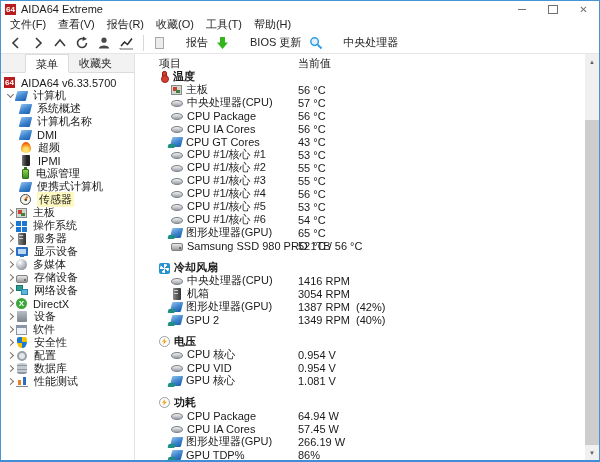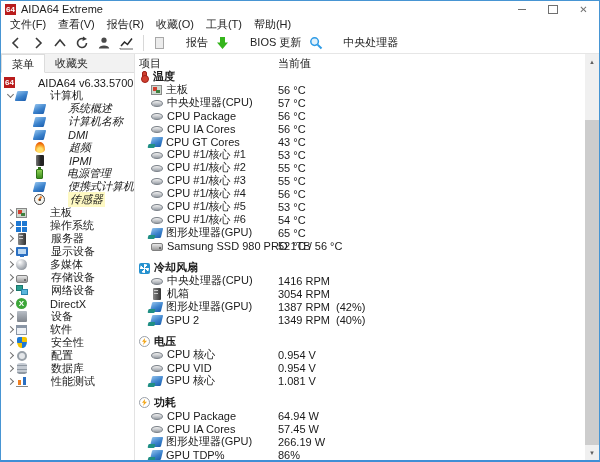--- a/index.html
+++ b/index.html
@@ -26,35 +26,35 @@
   .tb-sep{width:1px;height:16px;background:#d8d8d8;margin:0 5px;}
   .tb-label{margin-left:20px;}
 
   
   .content{flex:1;display:flex;min-height:0;position:relative;}
 
   
   .sidebar{width:134px;flex:0 0 auto;border-right:1px solid #e3e3e3;display:flex;flex-direction:column;box-sizing:border-box;}
   .tabs{height:18px;display:flex;background:#f2f2f2;border-bottom:1px solid #dcdcdc;flex:0 0 auto;}
   .tab{padding:2px 10px 0 10px;color:#222;}
-  .tab.active{background:#fff;border:1px solid #dcdcdc;border-bottom:1px solid #fff;margin-bottom:-1px;}
+  .tab.active{background:#fff;border:1px solid #dcdcdc;border-bottom:1px solid #fff;margin-bottom:-1px;margin-left:24px;}
   .tree{flex:1;overflow:hidden;padding-top:3px;}
   .t-row{display:flex;align-items:center;height:13px;padding-left:3px;white-space:nowrap;}
   .chev-box{width:12px;display:flex;justify-content:center;align-items:center;flex:0 0 auto;}
   .chev{width:4px;height:4px;border-right:1px solid #707070;border-bottom:1px solid #707070;}
   .chev.right{transform:rotate(-45deg);}
   .chev.down{transform:rotate(45deg);margin-top:-2px;}
-  .t-child{padding-left:33px;font-style:italic;}
-  .t-lbl{margin-left:19px;}
+  .t-child{padding-left:19px;}
+  .t-lbl{margin-left:2px;}
   .t-row.sel .t-lbl{background:#fef9c3;padding:0 2px;}
 
   
   .main{flex:1;position:relative;padding:3px 18px 0 4px;box-sizing:border-box;overflow:hidden;}
   .m-row{display:flex;align-items:center;height:13px;white-space:nowrap;}
-  .m-left{width:139px;display:flex;align-items:center;box-sizing:border-box;flex:0 0 auto;}
+  .m-left{width:139px;display:flex;align-items:center;box-sizing:border-box;flex:0 0 auto;margin-left:20px;}
   .m-left.indent{padding-left:12px;}
   .m-hdr .m-left,.m-hdr .m-val{color:#222;}
   .sec-title{font-weight:bold;}
   .m-val{white-space:pre;}
   .section{margin-bottom:9px;}
 
   
   .scrollbar{position:absolute;right:0;top:0;bottom:0;width:14px;background:#f0f0f0;}
   .sb-btn{position:absolute;left:0;width:14px;height:15px;display:flex;align-items:center;justify-content:center;color:#606060;font-size:6px;background:#f0f0f0;}
   .sb-up{top:0;}

